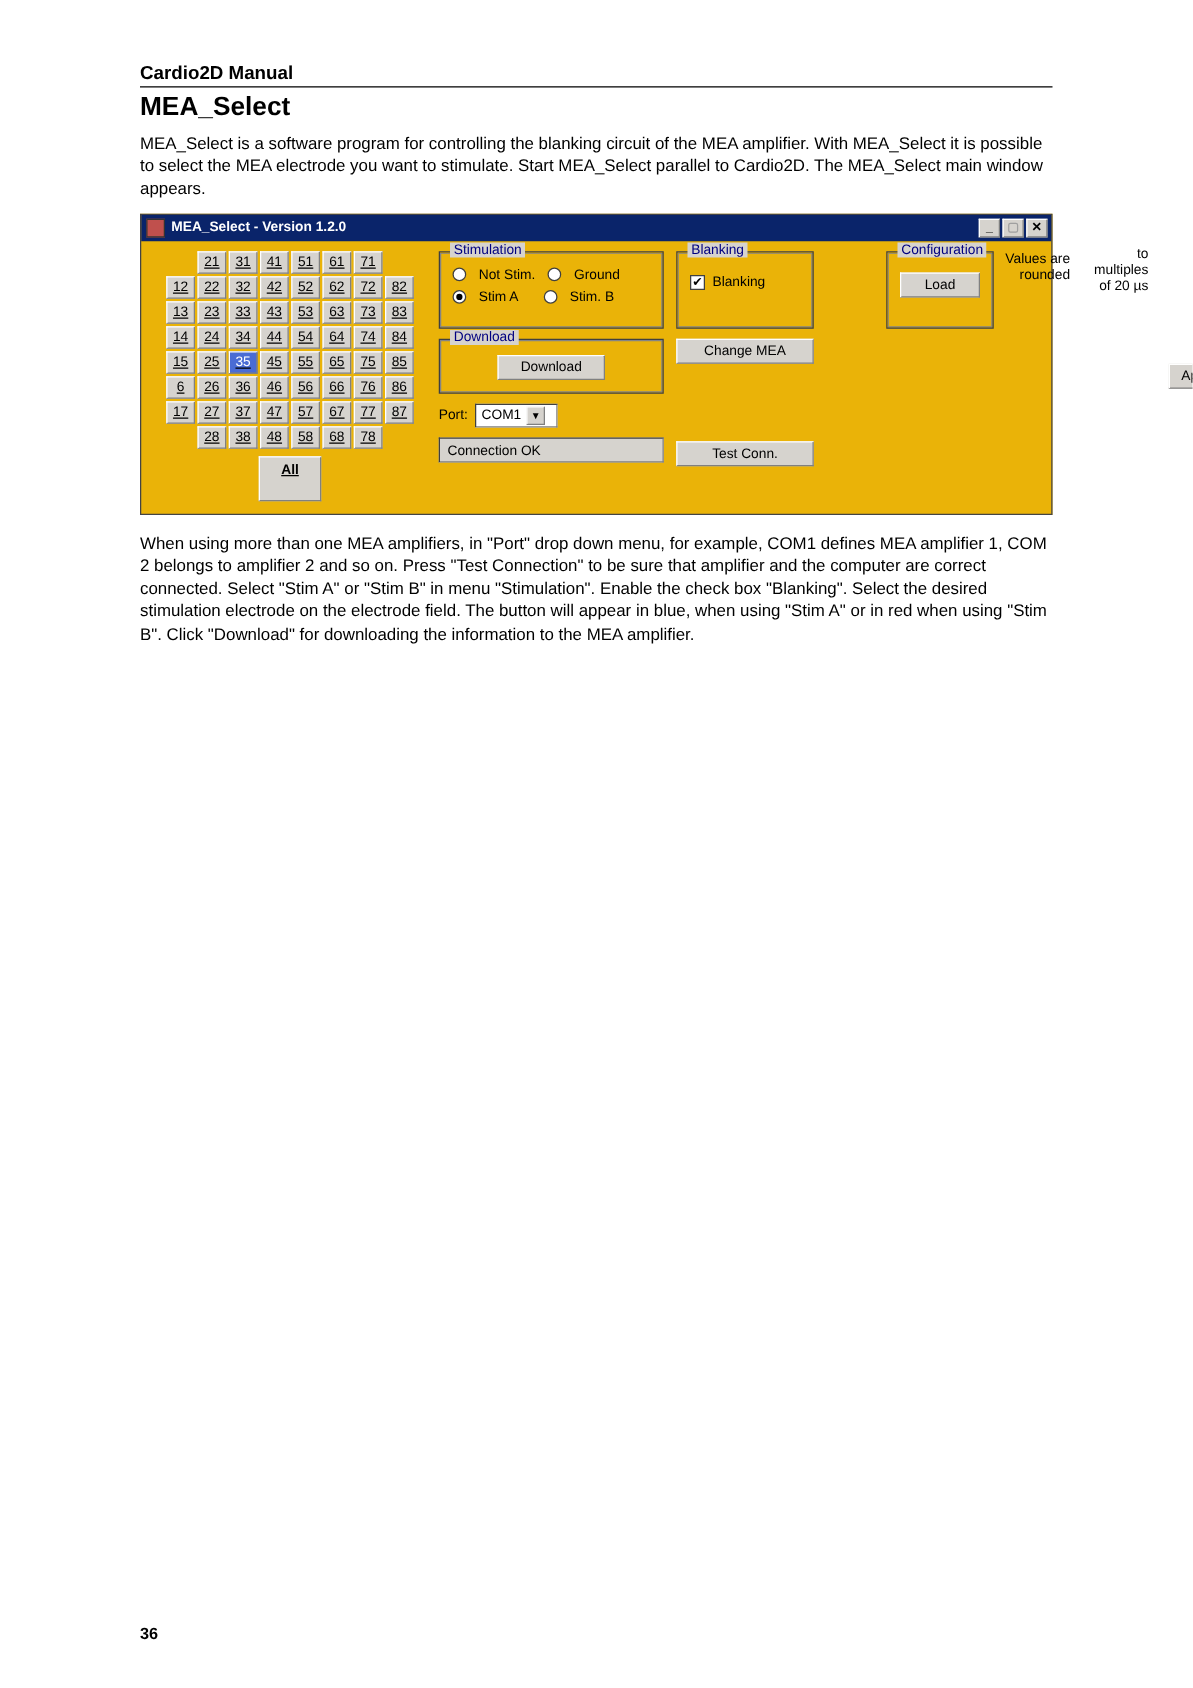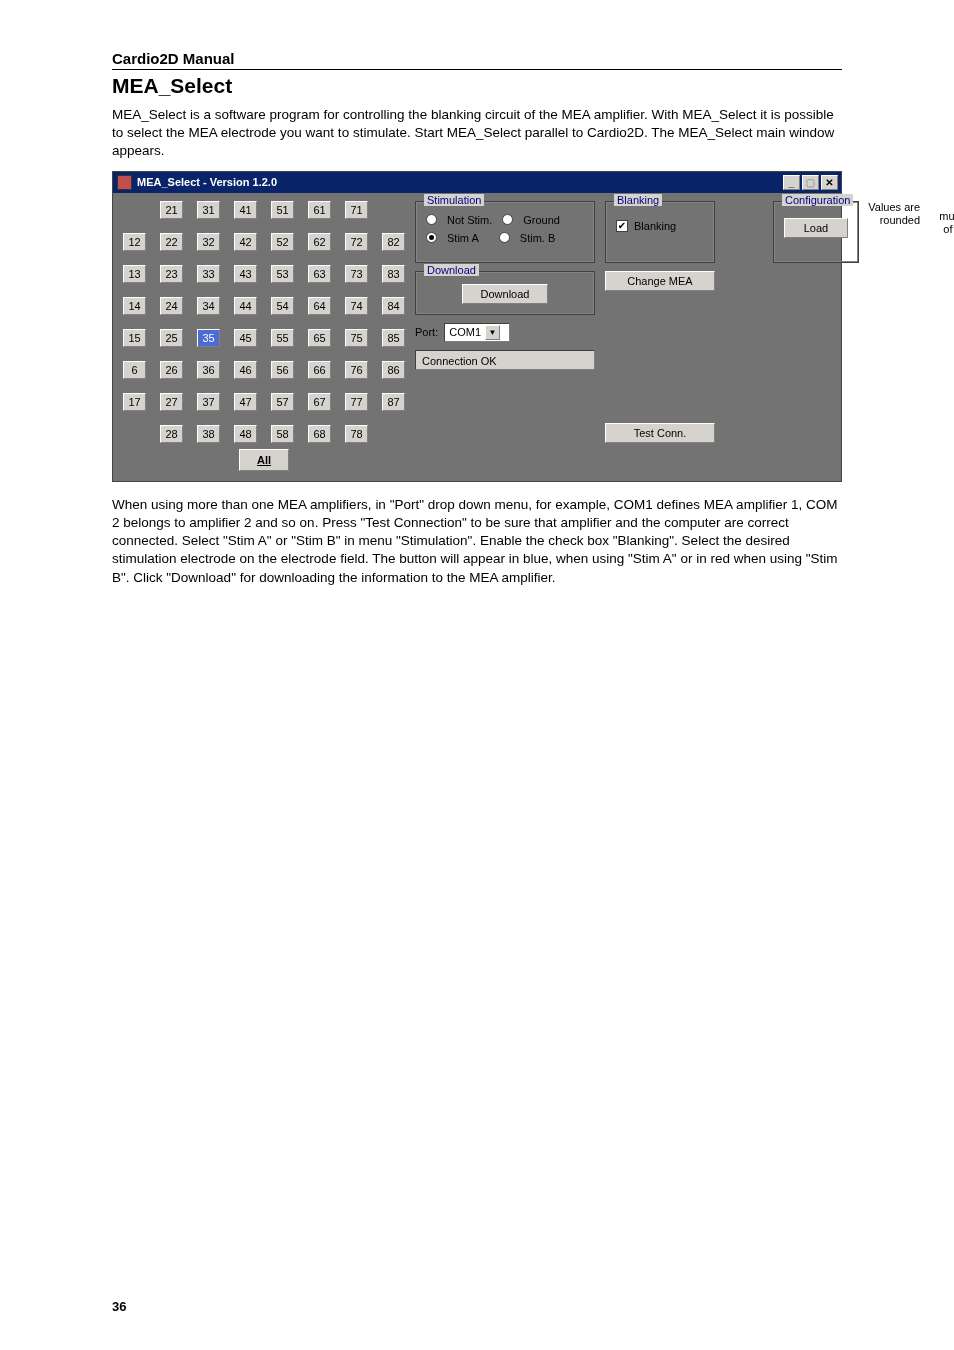--- a/index.html
+++ b/index.html
@@ -29,21 +29,21 @@
   }
   .body-text {
     font-size: 13.5px;
     line-height: 1.35;
     margin: 0 0 10px 0;
   }
   
   .win {
     border: 1px solid #444;
     margin: 6px 0 14px 0;
-    background: #737373;
+    background: #eab308;
     font-family: Tahoma, Arial, sans-serif;
     font-size: 11px;
     color: #000;
   }
   .titlebar {
     background: #0a246a;
     color: #fff;
     display: flex;
     align-items: center;
     justify-content: space-between;
@@ -107,37 +107,38 @@
     flex: 0 0 218px;
     display: flex;
     flex-direction: column;
     align-items: center;
     gap: 6px;
   }
   .egrid {
     display: grid;
     grid-template-columns: repeat(8, 23px);
     grid-auto-rows: 18px;
-    gap: 14px;
+    gap: 2px;
+    text-decoration: underline;
   }
   .ebtn, .eall {
     border: 1px solid #808080;
     border-top-color: #fff;
     border-left-color: #fff;
     background: #d6d3ce;
     font-size: 11px;
     text-align: center;
     line-height: 16px;
     cursor: pointer;
   }
   .ebtn.selA { background: #4a6cd4; color: #fff; }
   .ebtn.blank { border: 0; background: transparent; cursor: default; }
   .eall {
     width: 50px;
-    height: 22px;
+    height: 36px;
     line-height: 20px;
     font-weight: bold;
     text-decoration: underline;
   }
 
   
   .mid-col { flex: 0 0 180px; display: flex; flex-direction: column; gap: 8px; }
   .blank-col { flex: 0 0 110px; display: flex; flex-direction: column; gap: 8px; }
   .conf-col  { flex: 0 0 160px; display: flex; flex-direction: row; gap: 8px; margin-left: 48px; }
   .right-col { flex: 1; display: flex; flex-direction: row; gap: 8px; align-items: flex-end; }

